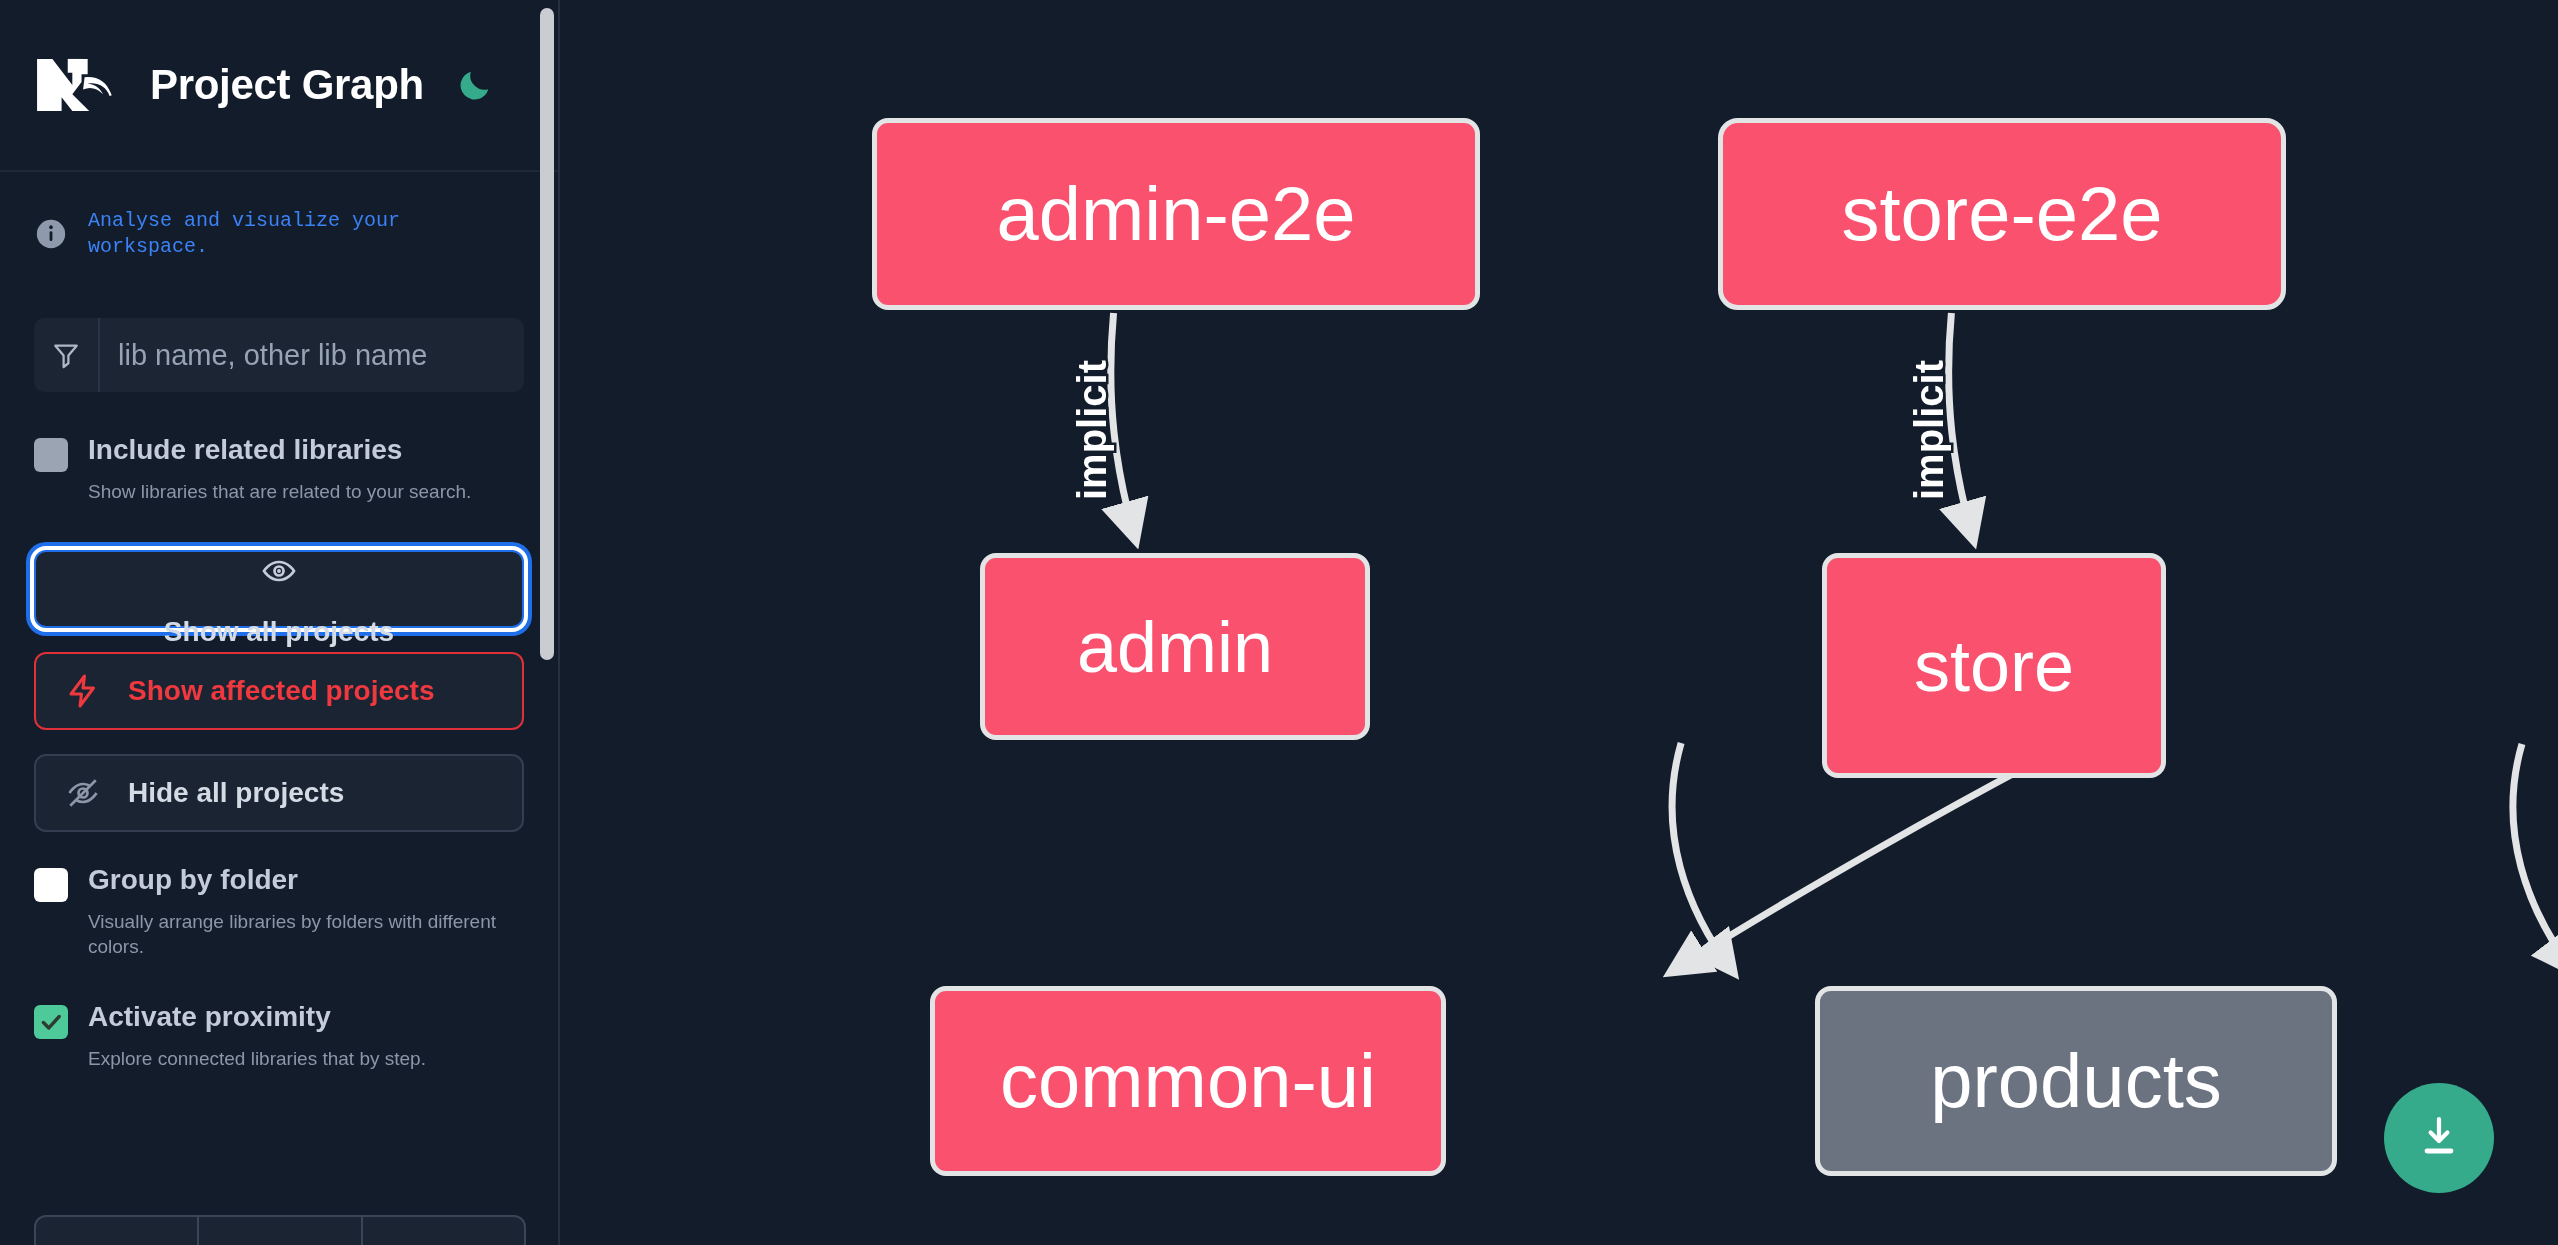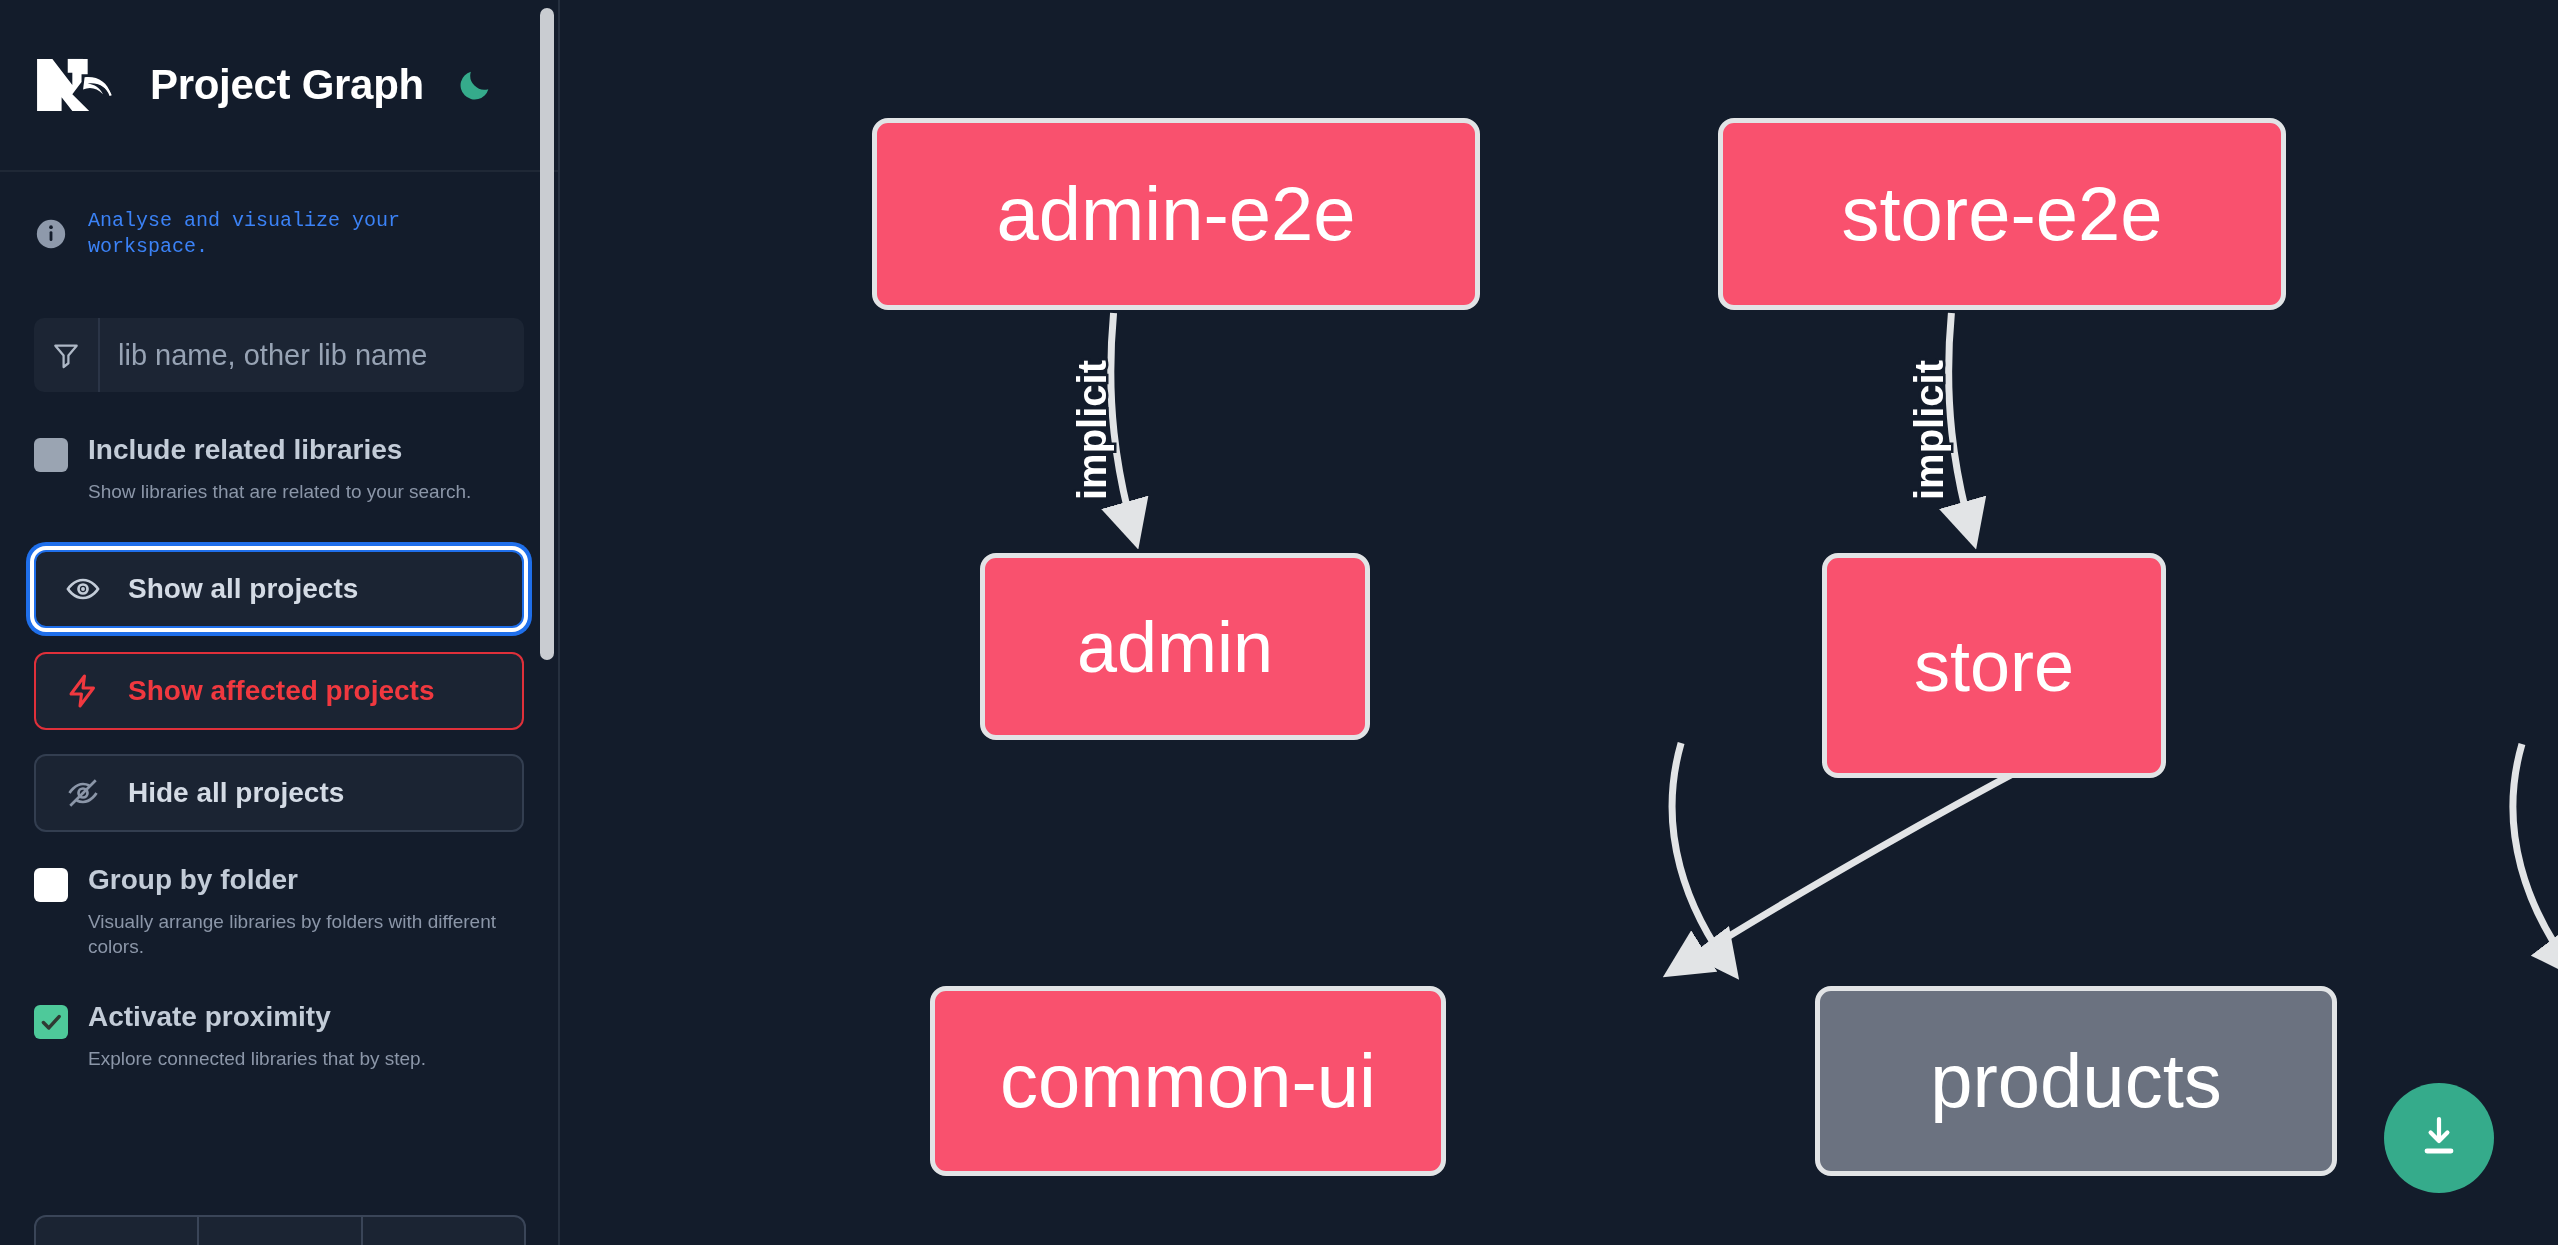--- a/index.html
+++ b/index.html
@@ -95,20 +95,21 @@
     padding: 0 28px;
     font-size: 28px; font-weight: 700; color: #d4dbe5;
     cursor: pointer; margin-bottom: 24px;
     font-family: "Liberation Sans", sans-serif;
   }
   .gbtn .bico { width: 38px; height: 38px; flex: 0 0 38px; display:flex; align-items:center; justify-content:center; }
   .gbtn.focused {
     border-color: #1f6feb;
     box-shadow: 0 0 0 4px #ffffff, 0 0 0 8px #1f6feb;
     margin-top: 6px;
+    flex-direction: column;
   }
   .gbtn.danger { border-color: #e0303a; color: #f0383f; }
 
   
   .segmented {
     position: absolute; left: 34px; bottom: -46px;
     width: 492px; height: 76px;
     border: 2px solid #3a4558; border-radius: 12px;
     display: flex; background: #1b2433;
   }
@@ -291,21 +292,21 @@
       <path d="M 1960 744 C 1935 830 1965 910 2012 972" stroke="#e2e4e6" stroke-width="7" fill="none" marker-end="url(#arrow)"></path>
 
       <text x="545" y="430" fill="#ffffff" stroke="#131c2b" stroke-width="5" paint-order="stroke" font-family="Liberation Sans, sans-serif" font-size="40" font-weight="700" text-anchor="middle" transform="rotate(-90 545 430)">implicit</text>
       <text x="1382" y="430" fill="#ffffff" stroke="#131c2b" stroke-width="5" paint-order="stroke" font-family="Liberation Sans, sans-serif" font-size="40" font-weight="700" text-anchor="middle" transform="rotate(-90 1382 430)">implicit</text>
     </svg>
 
     <div class="node pink" style="left:312px; top:118px; width:608px; height:192px; font-size:76px;">
       <span>admin-e2e</span>
     </div>
 
-    <div class="node pink" style="left:1158px; top:118px; width:568px; height:192px; font-size:76px;">
+    <div class="node pink" style="left:1158px; top:118px; width:568px; height:192px; font-size:76px;border-radius:20px;">
       <span>store-e2e</span>
     </div>
 
     <div class="node pink" style="left:420px; top:553px; width:390px; height:187px; font-size:72px;">
       <span>admin</span>
     </div>
 
     <div class="node pink" style="left:1262px; top:553px; width:344px; height:225px; font-size:72px;">
       <span>store</span>
     </div>

